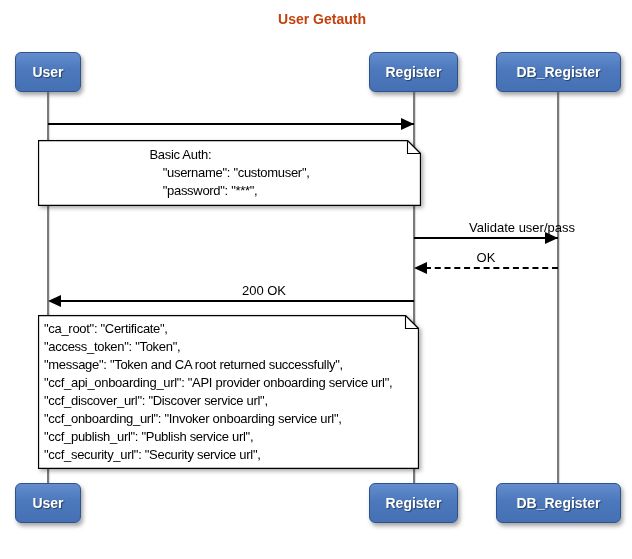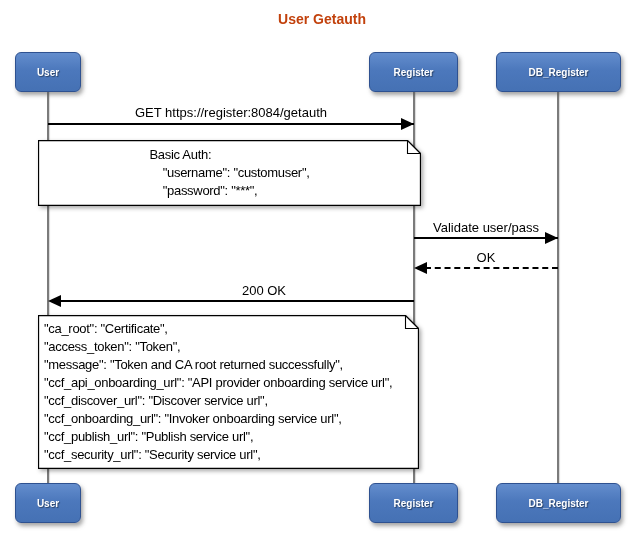--- a/index.html
+++ b/index.html
@@ -33,21 +33,21 @@
     border: 1px solid #2e5190;
     border-radius: 6px;
     background: linear-gradient(to bottom, #638dcd 0%, #4c78bc 45%, #4571b4 100%);
     box-shadow: 2px 3px 4px rgba(90,90,90,0.55);
     display: flex;
     align-items: center;
     justify-content: center;
   }
   .actor-label {
     color: #ffffff;
-    font-size: 10px;
+    font-size: 14px;
     font-weight: bold;
     text-shadow: 1px 1px 1px rgba(0,0,0,0.45);
     white-space: nowrap;
   }
   .msg-label {
     position: absolute;
     font-size: 13px;
     color: #000000;
     text-align: center;
     white-space: nowrap;
@@ -116,39 +116,38 @@
   <div class="actor" style="left:15px; top:52px; width:64px;">
     <span class="actor-label">User</span>
   </div>
   <div class="actor" style="left:369px; top:52px; width:87px;">
     <span class="actor-label">Register</span>
   </div>
   <div class="actor" style="left:496px; top:52px; width:123px;">
     <span class="actor-label">DB_Register</span>
   </div>
 
-  <div class="msg-label" style="left:48px; top:105px; width:366px;">GET https://register:8084/getauth</div>
   <div class="msg-line-solid" style="left:48px; top:123px; width:366px;"></div>
   <div class="head-right" style="left:401px; top:118px;"></div>
 
   <div class="note" style="left:38px; top:140px; width:383px; height:66px;">
     <svg width="383" height="66">
       <polygon points="0.5,0.5 369.5,0.5 382.5,13.5 382.5,65.5 0.5,65.5" fill="#ffffff" stroke="#000000" stroke-width="1.3"></polygon>
       <polyline points="369.5,0.5 369.5,13.5 382.5,13.5" fill="none" stroke="#000000" stroke-width="1.1"></polyline>
     </svg>
     <div class="note-text centered">
       <div class="block">
         <div class="note-line">Basic Auth:</div>
         <div class="note-line">    "username": "customuser",</div>
         <div class="note-line">    "password": "***",</div>
       </div>
     </div>
   </div>
 
-  <div class="msg-label" style="left:414px; top:220px; width:144px;">Validate user/pass</div>
+  <div class="msg-label" style="left:414px; top:220px; width:144px;padding-left:36px;">Validate user/pass</div>
   <div class="msg-line-solid" style="left:414px; top:237px; width:144px;"></div>
   <div class="head-right" style="left:545px; top:232px;"></div>
 
   <div class="msg-label" style="left:414px; top:250px; width:144px;">OK</div>
   <div class="msg-line-dashed" style="left:425px; top:267px; width:133px;"></div>
   <div class="head-left" style="left:414px; top:262px;"></div>
 
   <div class="msg-label" style="left:44px; top:283px; width:440px;">200 OK</div>
   <div class="msg-line-solid" style="left:59px; top:300px; width:355px;"></div>
   <div class="head-left" style="left:48px; top:295px;"></div>

